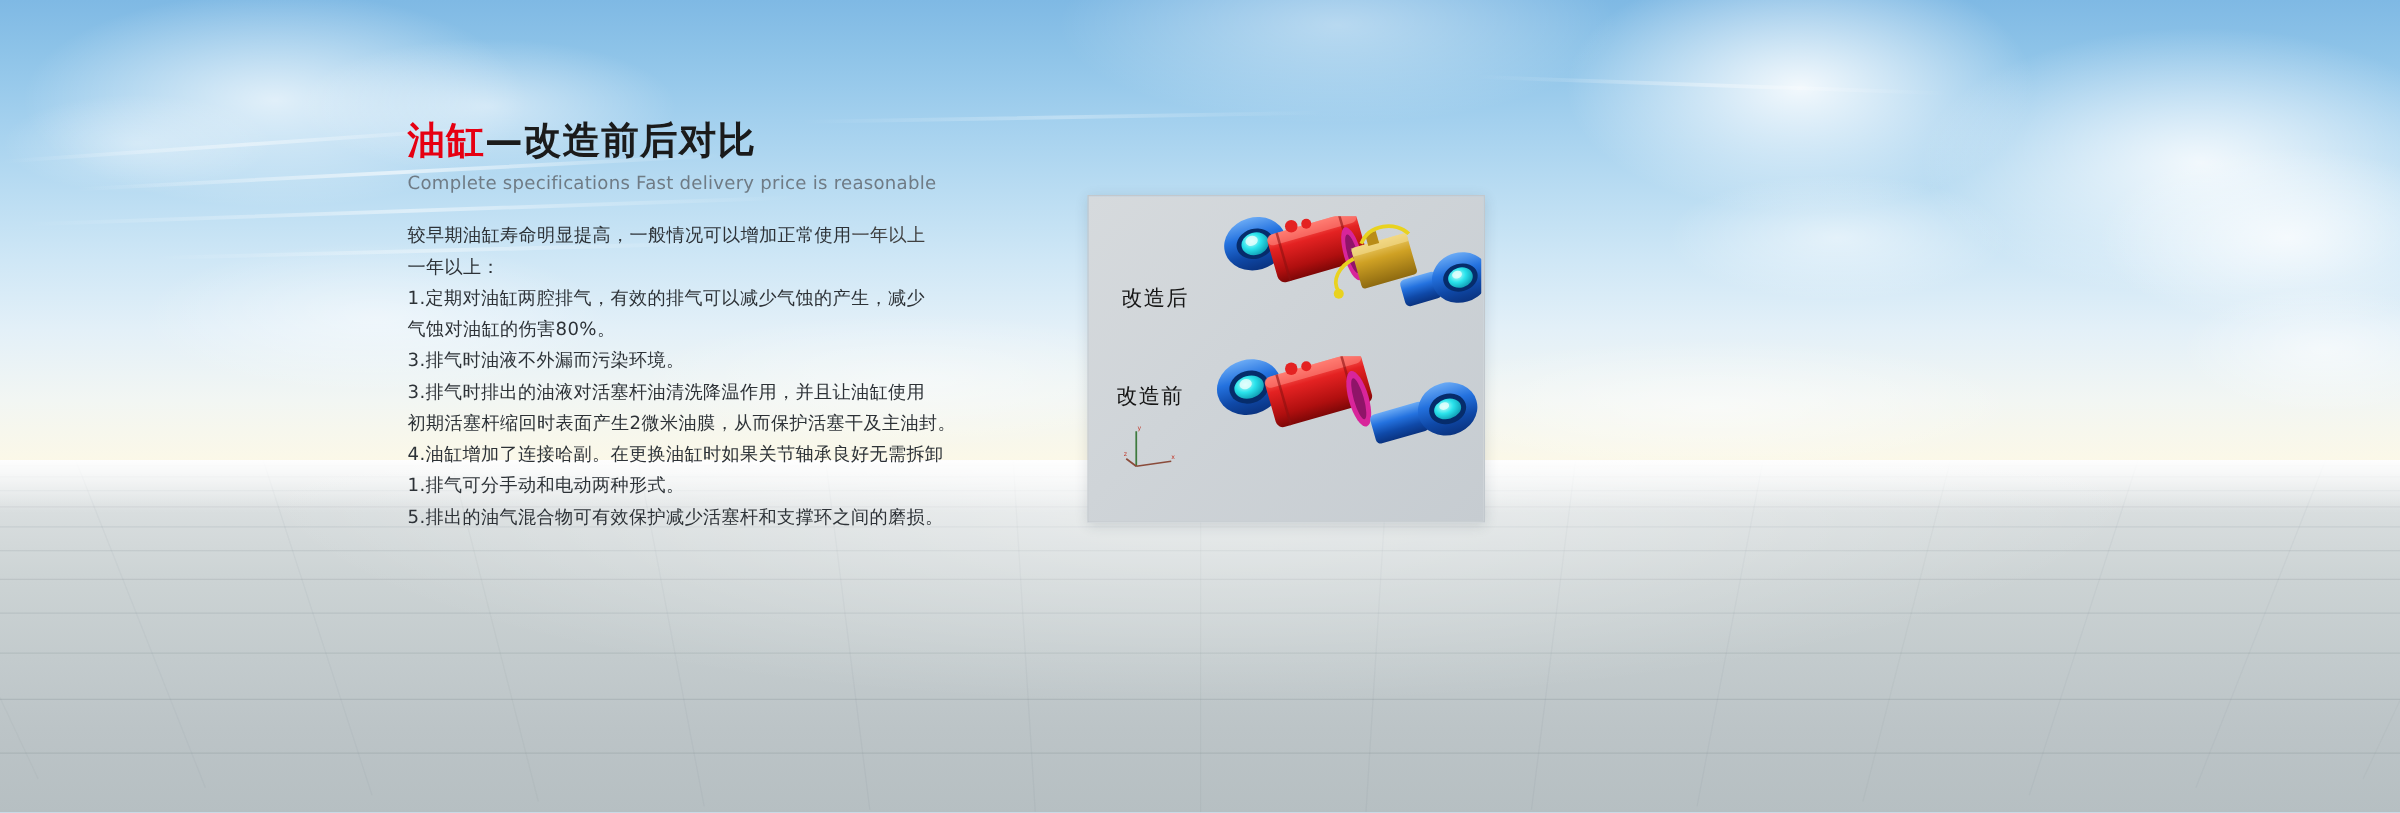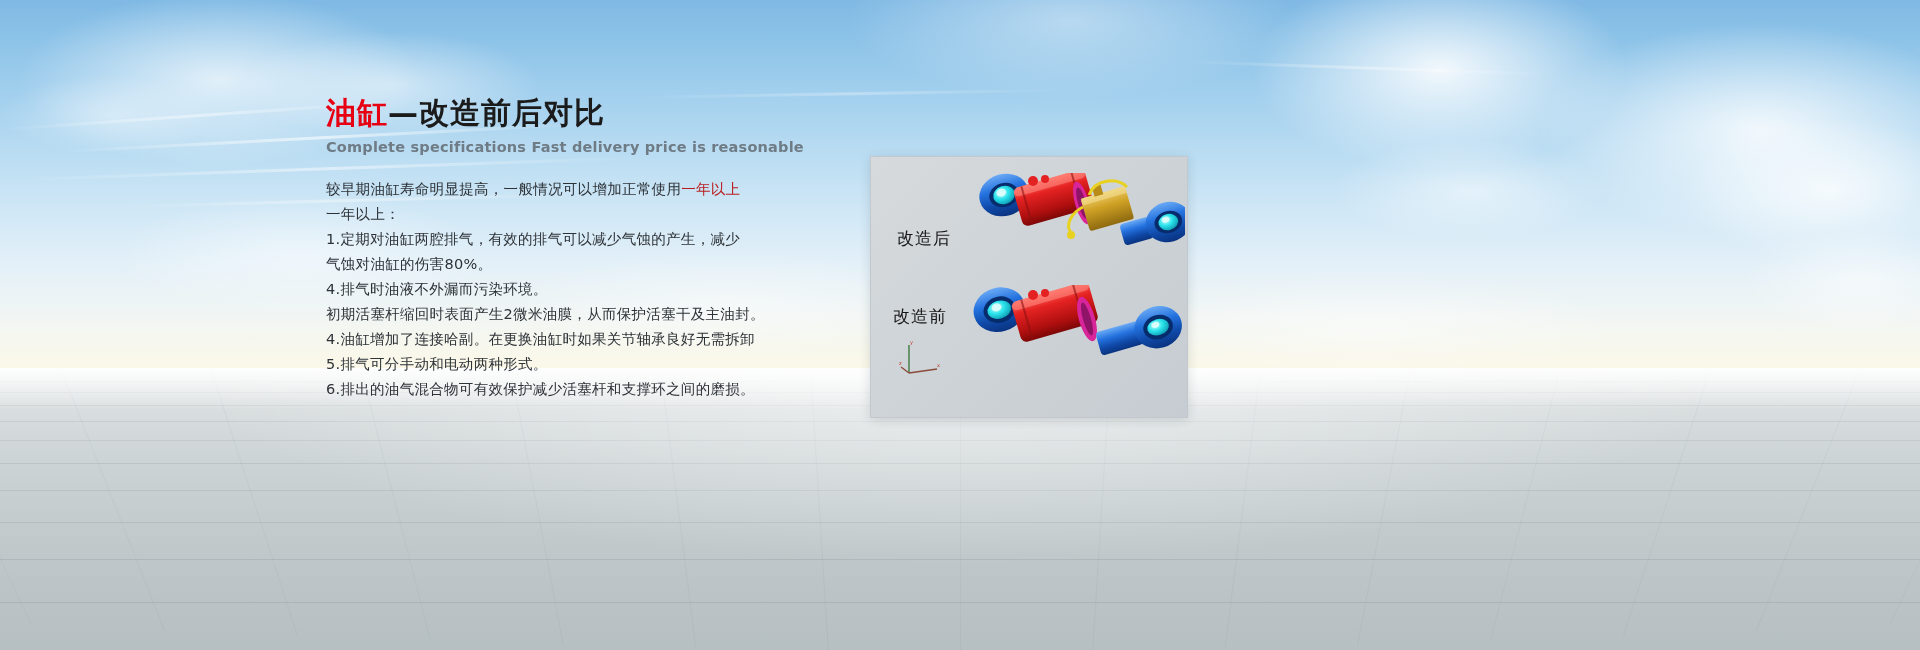--- a/index.html
+++ b/index.html
@@ -97,29 +97,29 @@
   .copy { position:absolute; left:326px; top:94px; width:520px; }
 
   .title {
     font-size:30px; font-weight:bold; letter-spacing:1px;
     line-height:1.25; color:#1b1b1b; white-space:nowrap;
   }
   .title .hl { color:#e60012; }
 
   .subtitle {
     margin-top:7px; font-size:14.5px; color:#6f7b85;
-    letter-spacing:.2px; white-space:nowrap;font-weight:bold;
+    letter-spacing:.2px; white-space:nowrap;
   }
 
   .body { margin-top:22px; }
   .body p {
     font-size:14.5px; color:#2d3237; line-height:25px;
     letter-spacing:.3px; white-space:nowrap;
   }
-  .body p .hl { color:#b91c1c; }
+  .body p .hl { color:#404040; }
 
   
   .panel {
     position:absolute; left:870px; top:156px; width:318px; height:262px;
     background:linear-gradient(135deg,#d6dadd 0%,#cfd4d8 42%,#c6ccd1 100%);
     border:1px solid #c2c8cd;
     box-shadow:0 2px 10px rgba(40,55,70,.16);
     overflow:hidden;
   }
   .panel-label {
@@ -200,25 +200,26 @@
 
   <div class="copy">
     <div class="title"><span class="hl">油缸</span><span>—改造前后对比</span></div>
     <div class="subtitle">Complete specifications Fast delivery price is reasonable</div>
 
     <div class="body">
       <p><span>较早期油缸寿命明显提高，一般情况可以增加正常使用</span><span class="hl">一年以上</span></p>
       <p>一年以上：</p>
       <p>1.定期对油缸两腔排气，有效的排气可以减少气蚀的产生，减少</p>
       <p>气蚀对油缸的伤害80%。</p>
-      <p>4.排气时油液不外漏而污染环境。</p>
+      <p>3.排气时油液不外漏而污染环境。</p>
+      <p>3.排气时排出的油液对活塞杆油清洗降温作用，并且让油缸使用</p>
       <p>初期活塞杆缩回时表面产生2微米油膜，从而保护活塞干及主油封。</p>
       <p>4.油缸增加了连接哈副。在更换油缸时如果关节轴承良好无需拆卸</p>
-      <p>5.排气可分手动和电动两种形式。</p>
-      <p>6.排出的油气混合物可有效保护减少活塞杆和支撑环之间的磨损。</p>
+      <p>1.排气可分手动和电动两种形式。</p>
+      <p>5.排出的油气混合物可有效保护减少活塞杆和支撑环之间的磨损。</p>
     </div>
   </div>
 
   <div class="panel">
 
     <div class="panel-label lbl-after">改造后</div>
     <div class="panel-label lbl-before">改造前</div>
 
     <svg class="triad" viewBox="0 0 44 40">
       <line x1="10" y1="34" x2="10" y2="6" stroke="#3e7a3e" stroke-width="1.4"></line>

